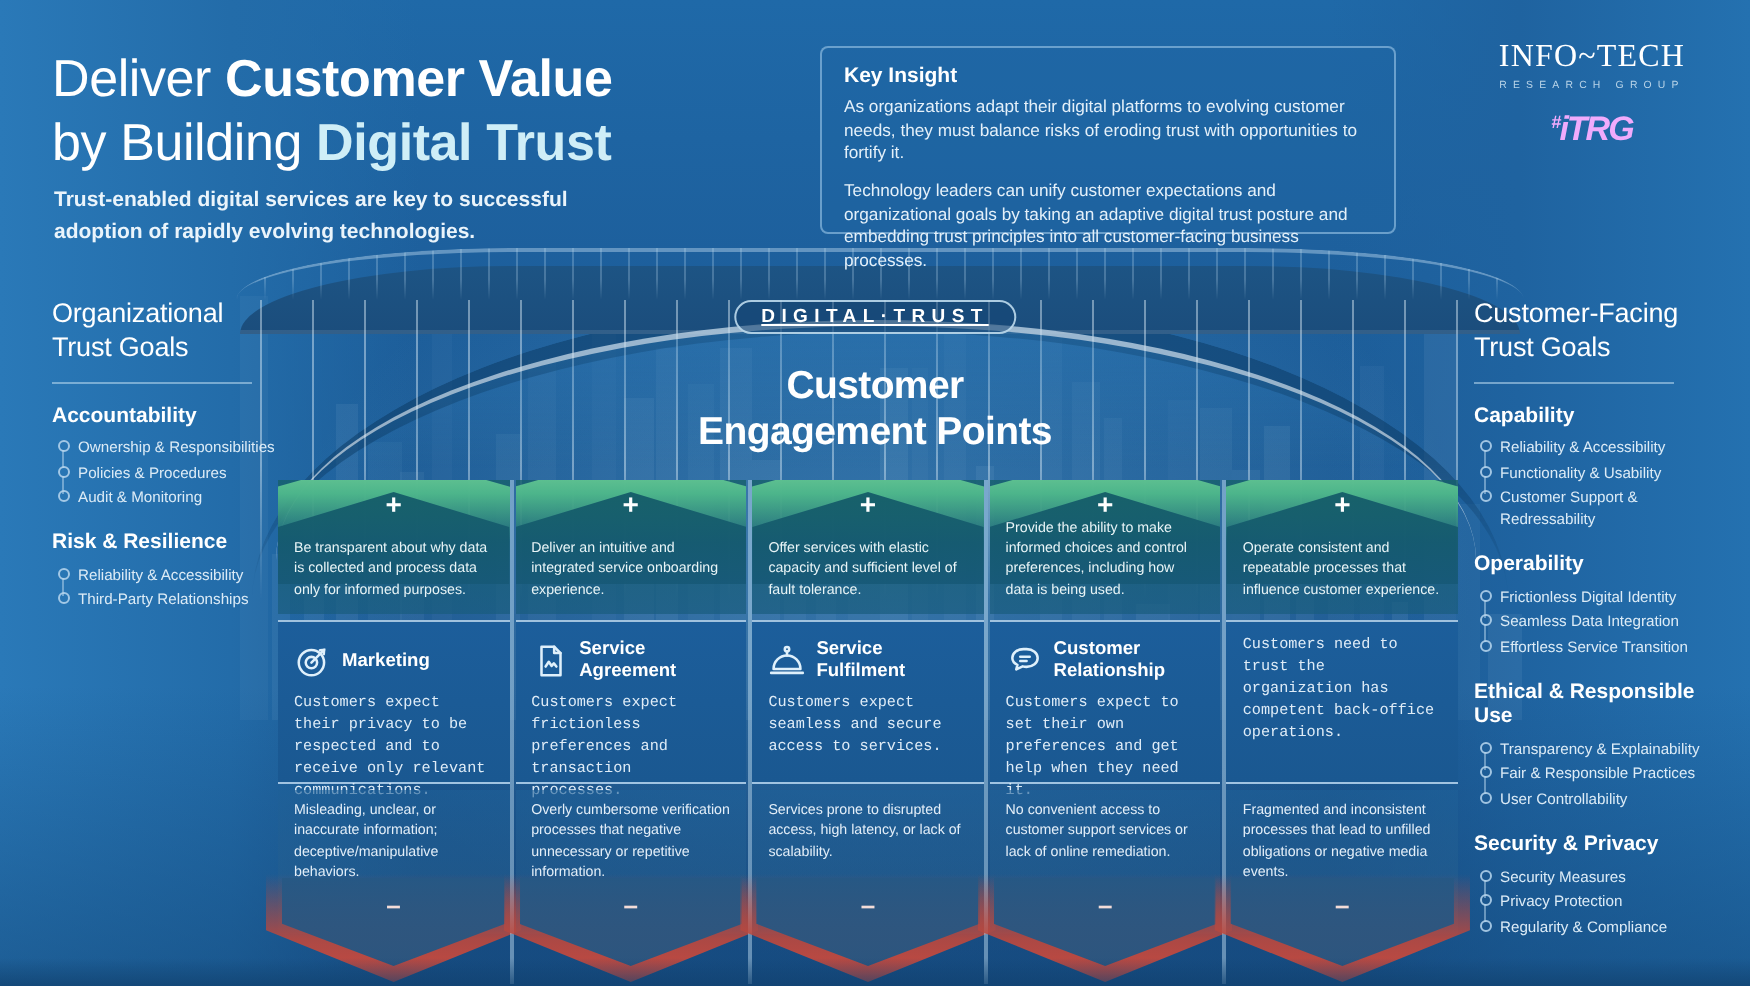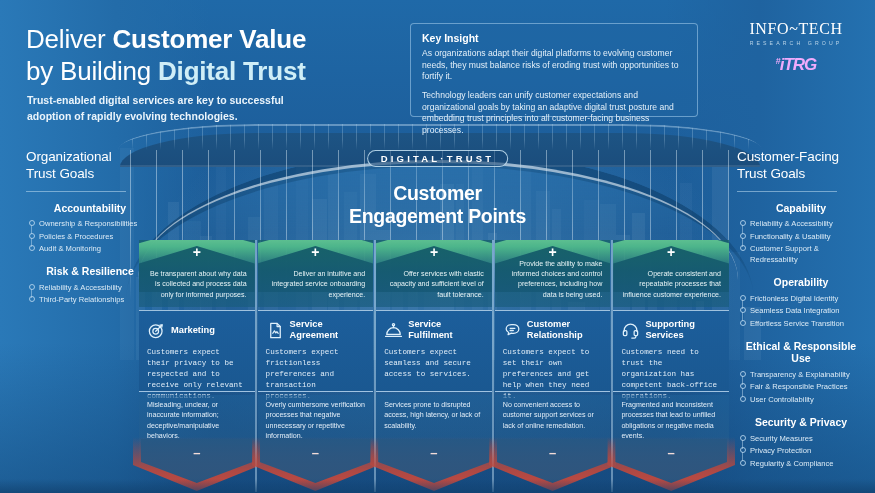--- a/index.html
+++ b/index.html
@@ -118,21 +118,21 @@
   .side h2{
     margin:0;font-size:13.5px;line-height:1.28;font-weight:400;color:#ffffff;
     letter-spacing:-.1px;
   }
   .side .rule{
     margin:8px 0 10px 0;height:1px;width:100px;
     background:rgba(190,220,240,.55);
   }
   .side .grp{margin-bottom:11px;}
   .side .grp h4{
-    margin:0 0 4px 0;font-size:10.5px;font-weight:700;color:#ffffff;line-height:1.2;text-align:center;
+    margin:0 0 4px 0;font-size:10.5px;font-weight:700;color:#ffffff;line-height:1.2;
   }
   .side ul{list-style:none;margin:0;padding:0;}
   .side li{
     position:relative;padding-left:13px;
     font-size:7.6px;line-height:1.45;color:#dcebf6;margin-bottom:1.5px;
   }
   .side li::before{
     content:"";position:absolute;left:3px;top:2px;
     width:4px;height:4px;border-radius:50%;
     border:1px solid rgba(185,215,238,.85);
@@ -141,21 +141,21 @@
     content:"";position:absolute;left:4.5px;top:7px;
     width:1px;height:9px;background:rgba(185,215,238,.5);
   }
   .side li:last-child::after{display:none;}
 
   
   .arch-label{
     position:absolute;left:50%;top:150px;transform:translateX(-50%);
     border:1px solid rgba(200,228,245,.85);border-radius:9px;
     padding:2px 13px;font-size:9.5px;letter-spacing:3.2px;font-weight:700;
-    color:#ffffff;background:rgba(20,70,116,.55);white-space:nowrap;
+    color:#ffffff;background:rgba(20,70,116,.55);white-space:nowrap;text-decoration:underline;
   }
   .center-title{
     position:absolute;left:50%;top:182px;transform:translateX(-50%);
     text-align:center;font-size:19.5px;line-height:1.16;font-weight:700;
     color:#ffffff;white-space:nowrap;letter-spacing:-.3px;
   }
 
   
   .cols{
     position:absolute;left:139px;top:240px;width:590px;height:250px;
@@ -189,21 +189,21 @@
     position:absolute;left:0;top:6px;right:0;height:46px;
     background:linear-gradient(180deg,rgba(20,92,104,.95) 0%,rgba(22,88,118,.85) 100%);
     clip-path:polygon(50% 0%,100% 38%,100% 100%,0 100%,0 38%);
   }
   .pos .sign{
     position:absolute;left:0;right:0;top:5px;text-align:center;
     font-size:14px;font-weight:700;color:#ffffff;line-height:1;
   }
   .pos p{
     position:absolute;left:8px;right:8px;bottom:7px;margin:0;
-    font-size:7.1px;line-height:1.45;color:#e8f4f6;text-align:right;
+    font-size:7.1px;line-height:1.45;color:#e8f4f6;
   }
 
   
   .card{
     position:relative;margin-top:3px;height:82px;
     background:linear-gradient(180deg,#1c5e9b 0%,#1a5891 100%);
     border-top:1px solid rgba(205,230,248,.75);
     border-bottom:1px solid rgba(205,230,248,.75);
     padding:7px 8px 0 8px;box-sizing:border-box;
   }
@@ -503,31 +503,20 @@
         </div>
       </div>
       <div class="col">
         <div class="pos">
           <div class="chev"></div>
           <div class="chev-in"></div>
           <div class="sign">+</div>
           <p>Operate consistent and repeatable processes that influence customer experience.</p>
         </div>
         <div class="card">
-          <div class="hd">
-            <span class="ic">
-              <svg viewBox="0 0 24 24" fill="none" stroke="currentColor" stroke-width="1.6" stroke-linecap="round" stroke-linejoin="round">
-                <path d="M4 13v-1a8 8 0 0116 0v1"></path>
-                <rect x="3" y="12.2" width="4.4" height="6.2" rx="1.4"></rect>
-                <rect x="16.6" y="12.2" width="4.4" height="6.2" rx="1.4"></rect>
-                <path d="M18.8 18.4v1.1a2 2 0 01-2 2h-3.2"></path>
-              </svg>
-            </span>
-            <span class="nm">Supporting<br>Services</span>
-          </div>
           <p>Customers need to trust the organization has competent back-office operations.</p>
         </div>
         <div class="neg">
           <p>Fragmented and inconsistent processes  that lead to unfilled obligations or negative media events.</p>
           <div class="chev"></div>
           <div class="chev-in"></div>
           <div class="sign">–</div>
         </div>
       </div>
     </div>

